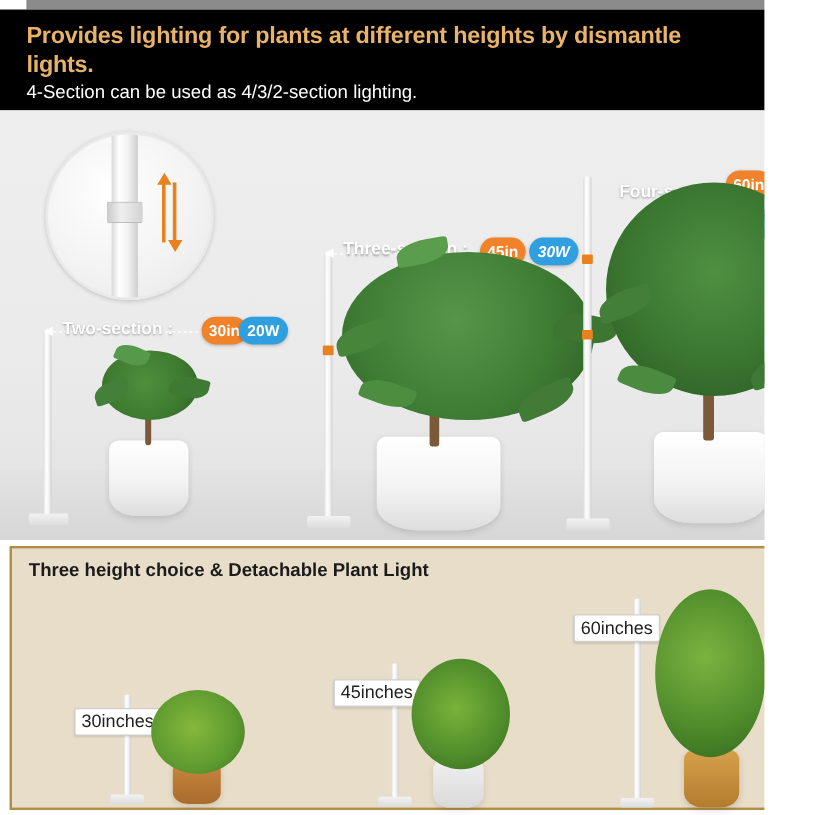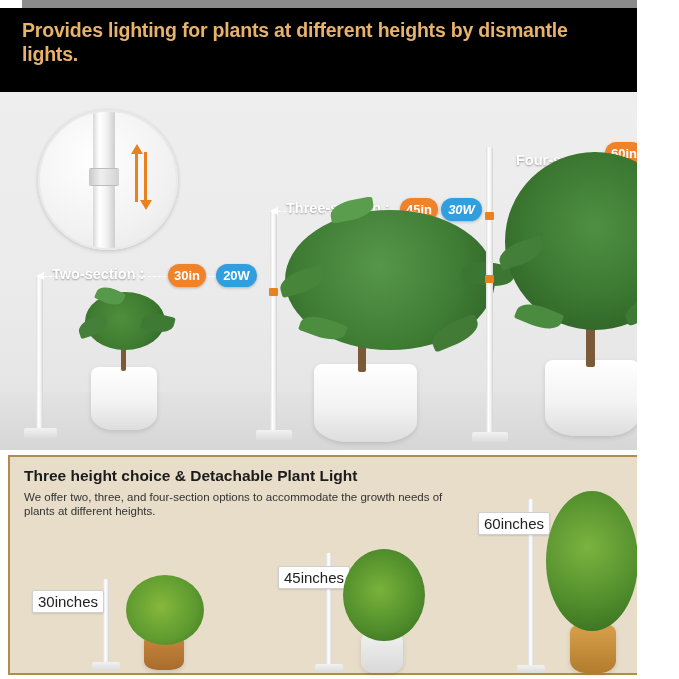--- a/index.html
+++ b/index.html
@@ -126,41 +126,42 @@
 </head>
 <body>
 
 <div class="page">
 
   <div class="top-strip"></div>
   <div class="top-strip-white"></div>
 
   <div class="banner">
     <div class="banner-title">Provides lighting for plants at different heights by dismantle lights.</div>
+    <div class="banner-sub">4-Section can be used as 4/3/2-section lighting.</div>
   </div>
 
   <div class="photo">
     <div class="floor"></div>
 
     <div class="inset">
       <div class="inset-tube"></div>
       <div class="inset-joint"></div>
       <div class="arrow-line"></div>
       <div class="arrow-line2"></div>
       <div class="arr-head-up"></div>
       <div class="arr-head-dn"></div>
     </div>
 
     <div class="pole" style="left:36px;top:183px;width:7px;height:155px;"></div>
     <div class="base" style="left:24px;top:336px;width:33px;height:10px;"></div>
     <div class="dash" style="left:44px;top:184px;width:196px;"></div>
     <div class="arrowL" style="left:36px;top:180px;"></div>
     <div class="lab" style="left:52px;top:174px;">Two-section :</div>
     <div class="pill orange" style="left:168px;top:172px;width:38px;height:23px;">30in</div>
-    <div class="pill blue" style="left:216px;top:172px;width:41px;height:23px;">20W</div>
+    <div class="pill blue" style="left:199px;top:172px;width:41px;height:23px;">20W</div>
 
     <div class="pot" style="left:91px;top:275px;width:66px;height:63px;"></div>
     <div class="trunk" style="left:121px;top:243px;width:5px;height:36px;"></div>
     <div class="canopy" style="left:85px;top:200px;width:80px;height:58px;background:radial-gradient(circle at 45% 45%,#4f8f3c 0%,#3d7a30 60%,#2e5f25 100%);"></div>
     <div class="leaf" style="left:78px;top:226px;width:30px;height:17px;background:#44803a;transform:rotate(-18deg);"></div>
     <div class="leaf" style="left:142px;top:222px;width:32px;height:18px;background:#3f7a35;transform:rotate(14deg);"></div>
     <div class="leaf" style="left:96px;top:196px;width:28px;height:16px;background:#57994a;transform:rotate(24deg);"></div>
 
     <div class="pole" style="left:270px;top:118px;width:7px;height:222px;"></div>
     <div class="base" style="left:256px;top:338px;width:36px;height:10px;"></div>
@@ -192,25 +193,24 @@
     <div class="trunk" style="left:586px;top:215px;width:9px;height:60px;"></div>
     <div class="canopy" style="left:505px;top:60px;width:180px;height:178px;background:radial-gradient(circle at 50% 42%,#4e9042 0%,#3a7630 55%,#2a5722 100%);"></div>
     <div class="leaf" style="left:498px;top:150px;width:46px;height:22px;background:#447f39;transform:rotate(-18deg);"></div>
     <div class="leaf" style="left:640px;top:130px;width:44px;height:22px;background:#3c7331;transform:rotate(16deg);"></div>
     <div class="leaf" style="left:516px;top:214px;width:46px;height:21px;background:#4b8b3f;transform:rotate(22deg);"></div>
     <div class="leaf" style="left:624px;top:206px;width:46px;height:21px;background:#3f7a35;transform:rotate(-20deg);"></div>
   </div>
 
   <div class="panel">
     <div class="panel-title">Three height choice &amp; Detachable Plant Light</div>
-    <div class="panel-sub">We offer two, three, and four-section options to accommodate the growth needs of plants at different heights.</div>
 
     <div class="pole" style="left:93px;top:122px;width:6px;height:85px;"></div>
     <div class="base" style="left:82px;top:205px;width:28px;height:8px;"></div>
-    <div class="tag" style="left:22px;top:133px;">30inches</div>
+    <div class="tag" style="left:52px;top:133px;">30inches</div>
     <div class="pot" style="left:134px;top:177px;width:40px;height:36px;background:linear-gradient(180deg,#c9873f 0%,#a96c2d 100%);"></div>
     <div class="canopy" style="left:116px;top:118px;width:78px;height:70px;background:radial-gradient(circle at 45% 45%,#86b83c 0%,#5d9a2f 60%,#3f7522 100%);"></div>
 
     <div class="pole" style="left:316px;top:96px;width:6px;height:113px;"></div>
     <div class="base" style="left:305px;top:207px;width:28px;height:8px;"></div>
     <div class="tag" style="left:268px;top:109px;">45inches</div>
     <div class="pot" style="left:351px;top:176px;width:42px;height:40px;background:linear-gradient(180deg,#f0f0f0 0%,#d9d9d9 100%);"></div>
     <div class="canopy" style="left:333px;top:92px;width:82px;height:92px;background:radial-gradient(circle at 45% 45%,#79b23a 0%,#4f8c2b 60%,#36681e 100%);"></div>
 
     <div class="pole" style="left:518px;top:42px;width:6px;height:168px;"></div>

